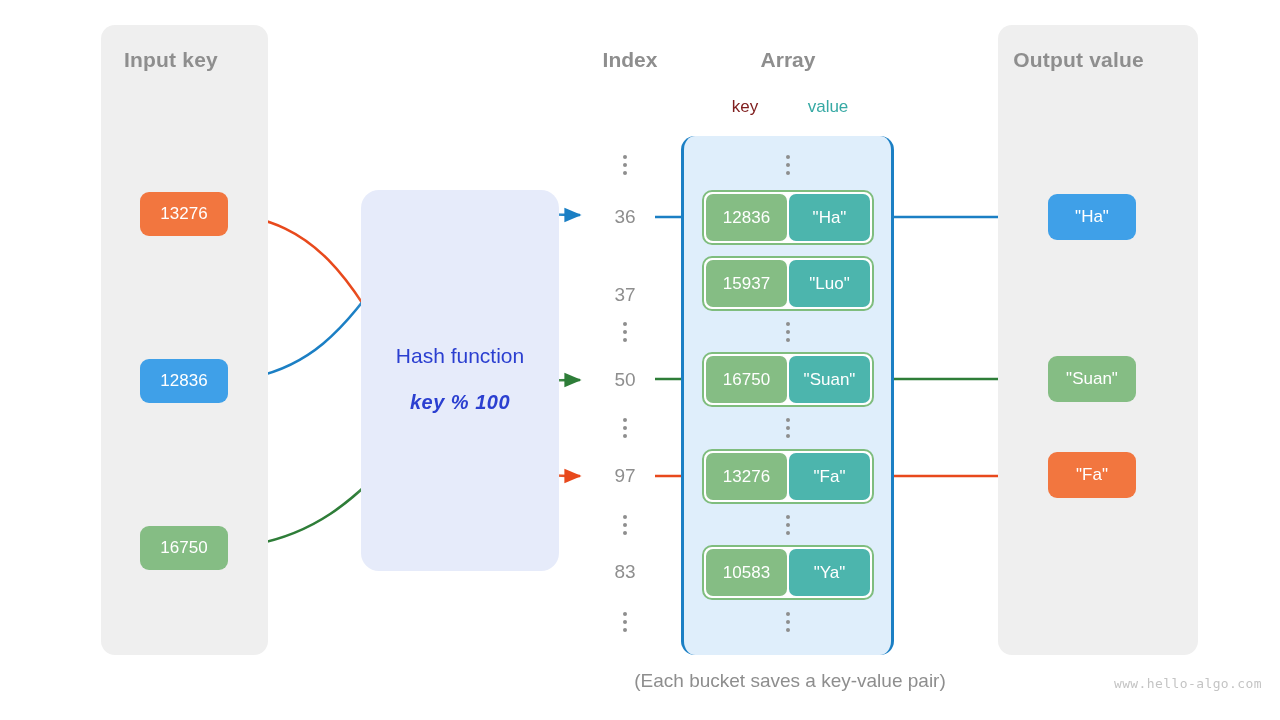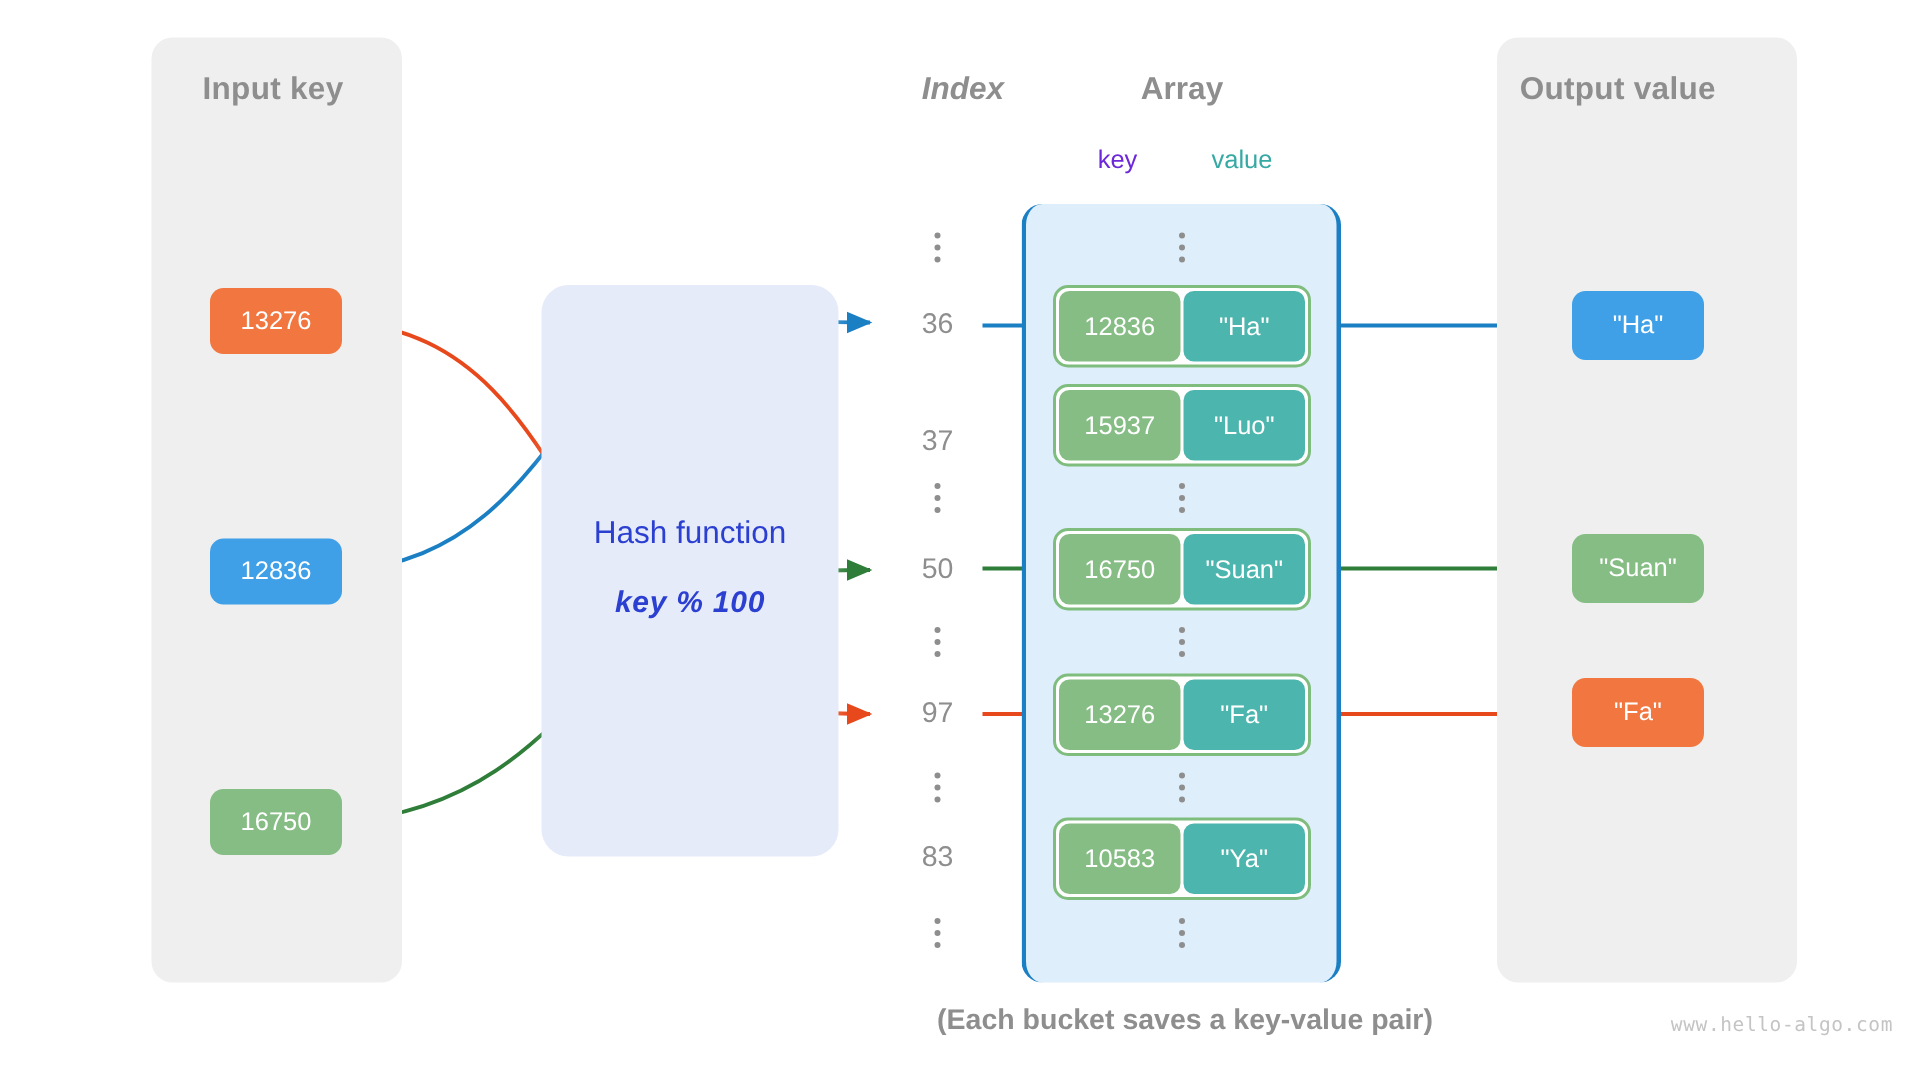--- a/index.html
+++ b/index.html
@@ -33,30 +33,30 @@
 
   
   .col-head{
     position:absolute;
     font-size:21px;
     font-weight:bold;
     color:#8e8e8e;
     text-align:center;
     white-space:nowrap;
   }
-  #head-index{left:582px;top:48px;width:120px;font-style:italic;}
+  #head-index{left:570px;top:48px;width:120px;}
   #head-array{left:728px;top:48px;width:120px;}
 
   .kv-head{
     position:absolute;
     font-size:17px;
     text-align:center;
     white-space:nowrap;
   }
-  #head-key{left:710px;top:97px;width:70px;color:#6d28d9;}
+  #head-key{left:710px;top:97px;width:70px;color:#7f1d1d;}
   #head-value{left:793px;top:97px;width:70px;color:#36a9a4;}
 
   
   .chip{
     position:absolute;
     display:flex;align-items:center;justify-content:center;
     color:#ffffff;
     font-size:17px;
     border-radius:9px;
     white-space:nowrap;
@@ -139,21 +139,21 @@
     color:#ffffff;font-size:17px;
     border-radius:7px;
     white-space:nowrap;
   }
   .bucket .k{background:#85bd84;}
   .bucket .v{background:#4cb5ad;}
 
   
   #caption{
     position:absolute;left:440px;top:670px;width:700px;
-    text-align:center;font-size:19px;color:#8e8e8e;font-weight:bold;
+    text-align:center;font-size:19px;color:#8e8e8e;
   }
   #watermark{
     position:absolute;right:18px;top:676px;
     font-family:"DejaVu Sans Mono","Liberation Mono",monospace;
     font-size:13px;color:#c4c4c4;letter-spacing:.4px;
   }
 
   svg#wires{position:absolute;left:0;top:0;width:1280px;height:720px;pointer-events:none;}
 </style>
 </head>
@@ -221,21 +221,21 @@
     <line x1="712" y1="217" x2="880" y2="217" stroke="#8cc3e8" stroke-width="2"></line>
     <line x1="712" y1="379" x2="880" y2="379" stroke="#8fc291" stroke-width="2"></line>
     <line x1="712" y1="476" x2="880" y2="476" stroke="#f0a183" stroke-width="2"></line>
 
     <line x1="880" y1="217" x2="1041" y2="217" stroke="#1b7fc4" stroke-width="2.6" marker-end="url(#ah-blue-l)"></line>
     <line x1="880" y1="379" x2="1041" y2="379" stroke="#2e7d38" stroke-width="2.6" marker-end="url(#ah-green-l)"></line>
     <line x1="880" y1="476" x2="1041" y2="476" stroke="#e8491c" stroke-width="2.6" marker-end="url(#ah-orange-l)"></line>
   </svg>
 
   <div class="panel" id="panel-input"></div>
-  <div class="panel-title" style="left:106px;width:152px;">Input key</div>
+  <div class="panel-title" style="left:95px;width:152px;">Input key</div>
 
   <div class="chip orange" id="in-0">13276</div>
   <div class="chip blue" id="in-1">12836</div>
   <div class="chip green" id="in-2">16750</div>
 
   <div id="hash-box"></div>
   <div id="hash-label">Hash function</div>
   <div id="hash-formula">key % 100</div>
 
   <div class="col-head" id="head-index">Index</div>

